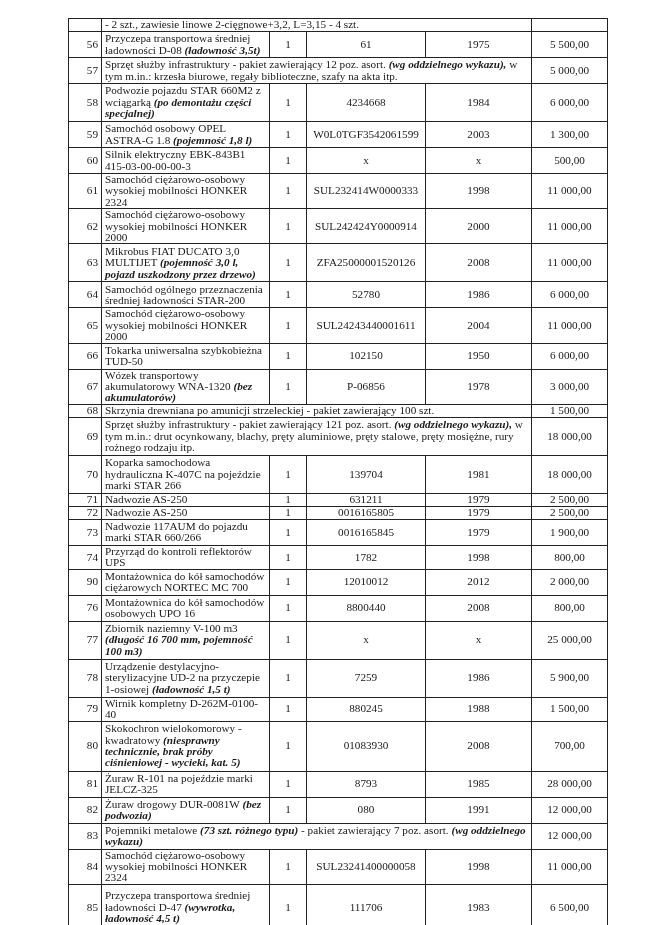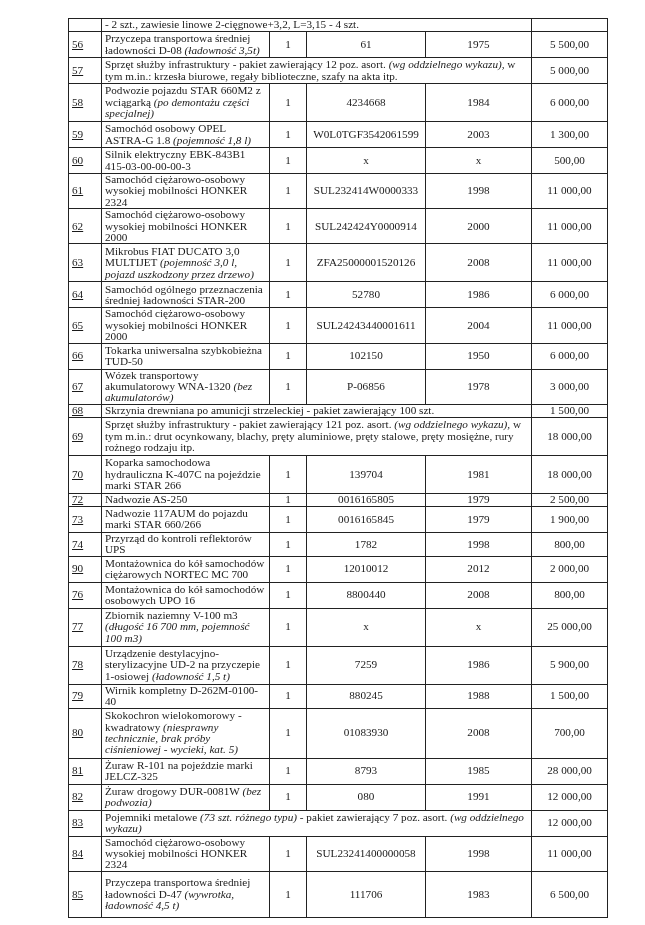--- a/index.html
+++ b/index.html
@@ -1,25 +1,25 @@
 <!DOCTYPE html>
 <html><head>
 <meta charset="utf-8">
 <style>
   html, body { margin: 0; padding: 0; background: #ffffff; }
   body { width: 645px; height: 925px; position: relative; overflow: hidden;
          font-family: "Liberation Serif", serif; color: #1a1a1a; }
   table.inv { position: absolute; left: 68px; top: 18px; width: 539px;
               border-collapse: collapse; table-layout: fixed; font-size: 11.2px; line-height: 11.4px; }
   table.inv td { border: 1px solid #222; padding: 0 3px; vertical-align: middle; }
-  td.no { text-align: left; text-decoration: underline; }
+  td.no { text-align: right; }
   td.qty, td.ser, td.yr { text-align: center; }
   td.val { text-align: center; }
   td.name { text-align: left; }
-  i { font-style: italic; }
+  i { font-style: italic; font-weight: bold; }
 </style>
 </head>
 <body>
 
 <table class="inv">
   <colgroup>
     <col style="width:33px">
       <col style="width:168px">
       <col style="width:37px">
     <col style="width:119px">
@@ -137,20 +137,28 @@
       </tr>
       <tr style="height: 38px;">
         <td class="no">70</td>
         <td class="name"><span>Koparka samochodowa hydrauliczna K-407C na pojeździe marki STAR 266</span></td>
         <td class="qty">1</td>
         <td class="ser">139704</td>
         <td class="yr">1981</td>
         <td class="val">18 000,00</td>
       </tr>
       <tr style="height: 13px;">
+        <td class="no">71</td>
+        <td class="name"><span>Nadwozie AS-250</span></td>
+        <td class="qty">1</td>
+        <td class="ser">631211</td>
+        <td class="yr">1979</td>
+        <td class="val">2 500,00</td>
+      </tr>
+      <tr style="height: 13px;">
         <td class="no">72</td>
         <td class="name"><span>Nadwozie AS-250</span></td>
         <td class="qty">1</td>
         <td class="ser">0016165805</td>
         <td class="yr">1979</td>
         <td class="val">2 500,00</td>
       </tr>
       <tr style="height: 26px;">
         <td class="no">73</td>
         <td class="name"><span>Nadwozie 117AUM do pojazdu marki STAR 660/266</span></td>

